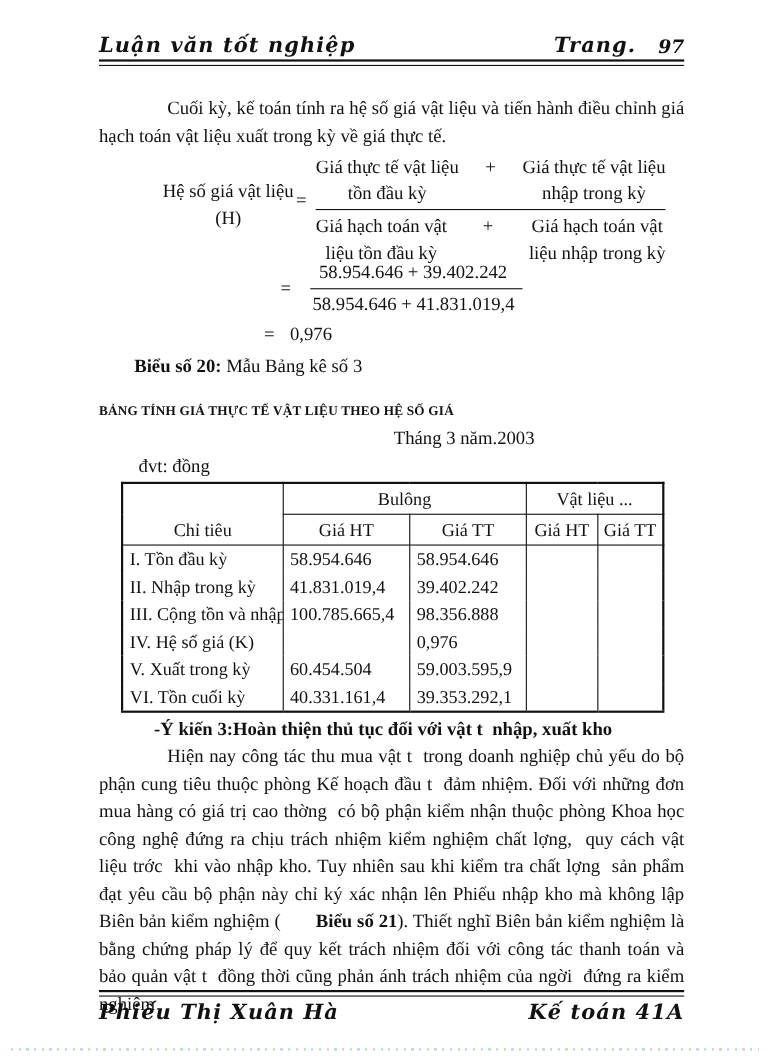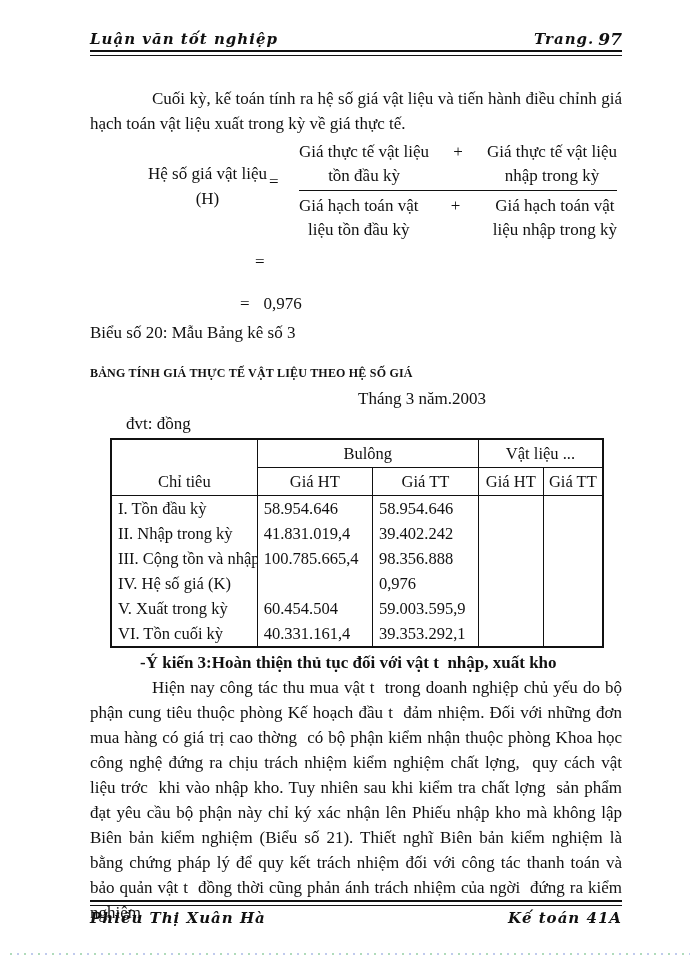--- a/index.html
+++ b/index.html
@@ -15,23 +15,23 @@
   .running-head{
     position:absolute;top:30px;left:90px;right:78px;
   }
   .running-head .row{
     display:flex;justify-content:space-between;align-items:flex-end;
   }
   .script{
     font-family:"DejaVu Serif","Liberation Serif",serif;
     font-style:italic;font-weight:bold;
     letter-spacing:1px;
-    font-size:15px;
-  }
-  .pageno-wrap{display:flex;align-items:flex-end;gap:4px;}
+    font-size:19px;
+  }
+  .pageno-wrap{display:flex;align-items:flex-end;gap:20px;}
   .pageno{
     font-family:"DejaVu Serif",serif;
     font-style:italic;font-weight:bold;
     font-size:17px;line-height:18px;
   }
   .dbl-rule{
     margin-top:2px;height:3px;
     border-top:2px solid #111;
     border-bottom:1px solid #111;
   }
@@ -56,35 +56,35 @@
   p{margin:0;text-align:justify;}
   .indent{text-indent:62px;}
   
   .formula{
     position:relative;height:178px;margin:4px 0 2px 0;
     font-size:17px;line-height:24px;
   }
   .f-label{position:absolute;left:58px;top:22px;text-align:center;}
   .f-label .l2{margin-top:1px;}
   .f-eq1{position:absolute;left:179px;top:30px;}
-  .f-frac1{position:absolute;left:197px;top:0;width:318px;margin-left:12px;}
+  .f-frac1{position:absolute;left:197px;top:0;width:318px;}
   .f-part{display:flex;justify-content:space-between;}
   .f-part .col{text-align:center;}
   .f-part .plus{align-self:flex-start;padding:0 4px;}
   .f-num{border-bottom:1.5px solid #111;padding-bottom:2px;}
   .f-den{padding-top:3px;}
   .f-eq2{position:absolute;left:165px;top:110px;}
   .f-frac2{position:absolute;left:192px;top:96px;text-align:left;}
   .f-frac2 .f-num2{border-bottom:1.5px solid #111;padding:0 14px 2px 8px;display:inline-block;}
   .f-frac2 .f-den2{padding:2px 0 0 2px;}
   .f-result{position:absolute;left:150px;top:152px;}
   .f-result .val{margin-left:14px;}
   
   .bieu{margin-top:1px;}
-  b,.bold{font-weight:normal;}
+  b,.bold{font-weight:bold;margin-left:32px;}
   
   .tbl-title{
     text-align:left;font-weight:bold;font-size:12px;
     margin-top:16px;letter-spacing:.2px;
   }
   .tbl-sub{margin-top:0;display:flex;flex-direction:column;}
   .tbl-sub .date{margin-left:268px;}
   .tbl-sub .unit{margin-left:36px;}
   table.kê{
     border-collapse:collapse;
@@ -155,20 +155,24 @@
             <div>liệu tồn đầu kỳ</div>
           </div>
           <div class="plus">+</div>
           <div class="col">
             <div>Giá hạch toán vật</div>
             <div>liệu nhập trong kỳ</div>
           </div>
         </div>
       </div>
       <div class="f-eq2">=</div>
+      <div class="f-frac2">
+        <div class="f-num2">58.954.646  +  39.402.242</div>
+        <div class="f-den2">58.954.646  +  41.831.019,4</div>
+      </div>
       <div class="f-result">
         <span>=</span><span class="val">0,976</span>
       </div>
     </div>
 
 
     <p class="bieu"><b>Biểu số 20:</b><span> Mẫu Bảng kê số 3</span></p>
 
     <div class="tbl-title">BẢNG TÍNH GIÁ THỰC TẾ VẬT LIỆU THEO HỆ SỐ GIÁ</div>
     <div class="tbl-sub">

